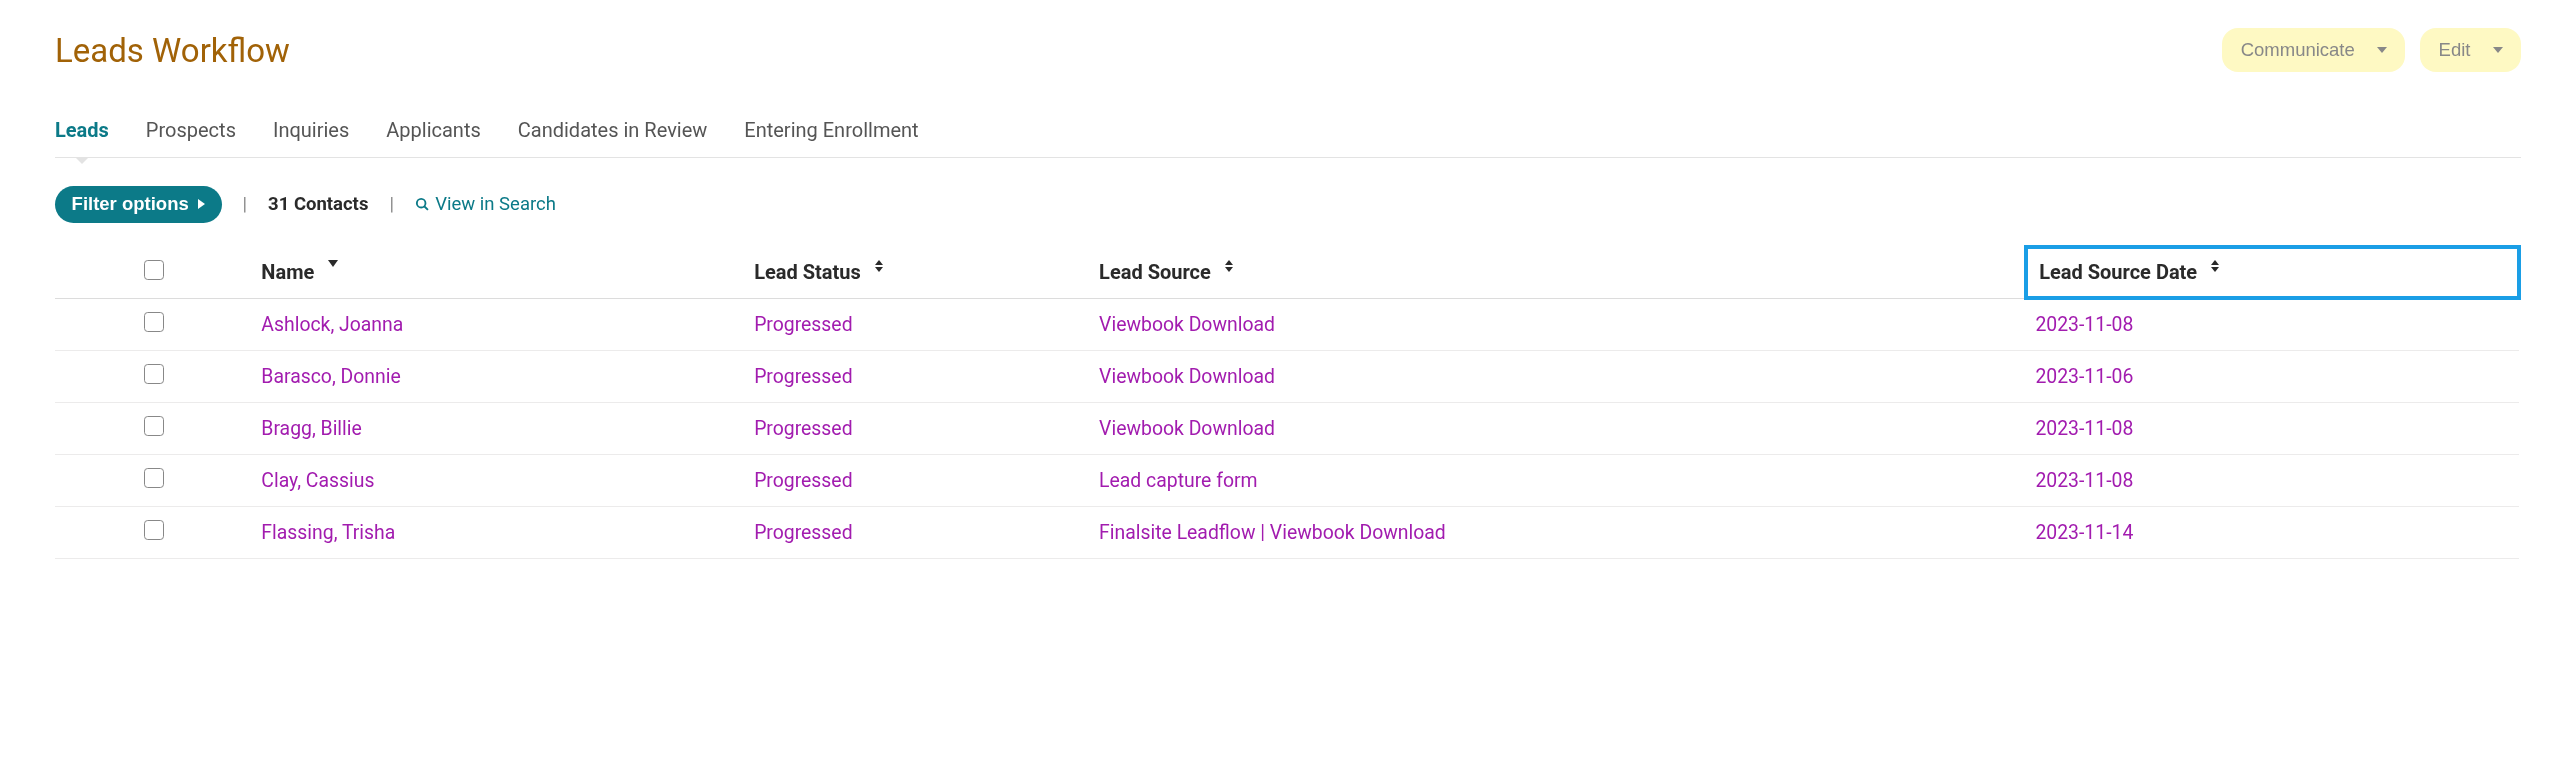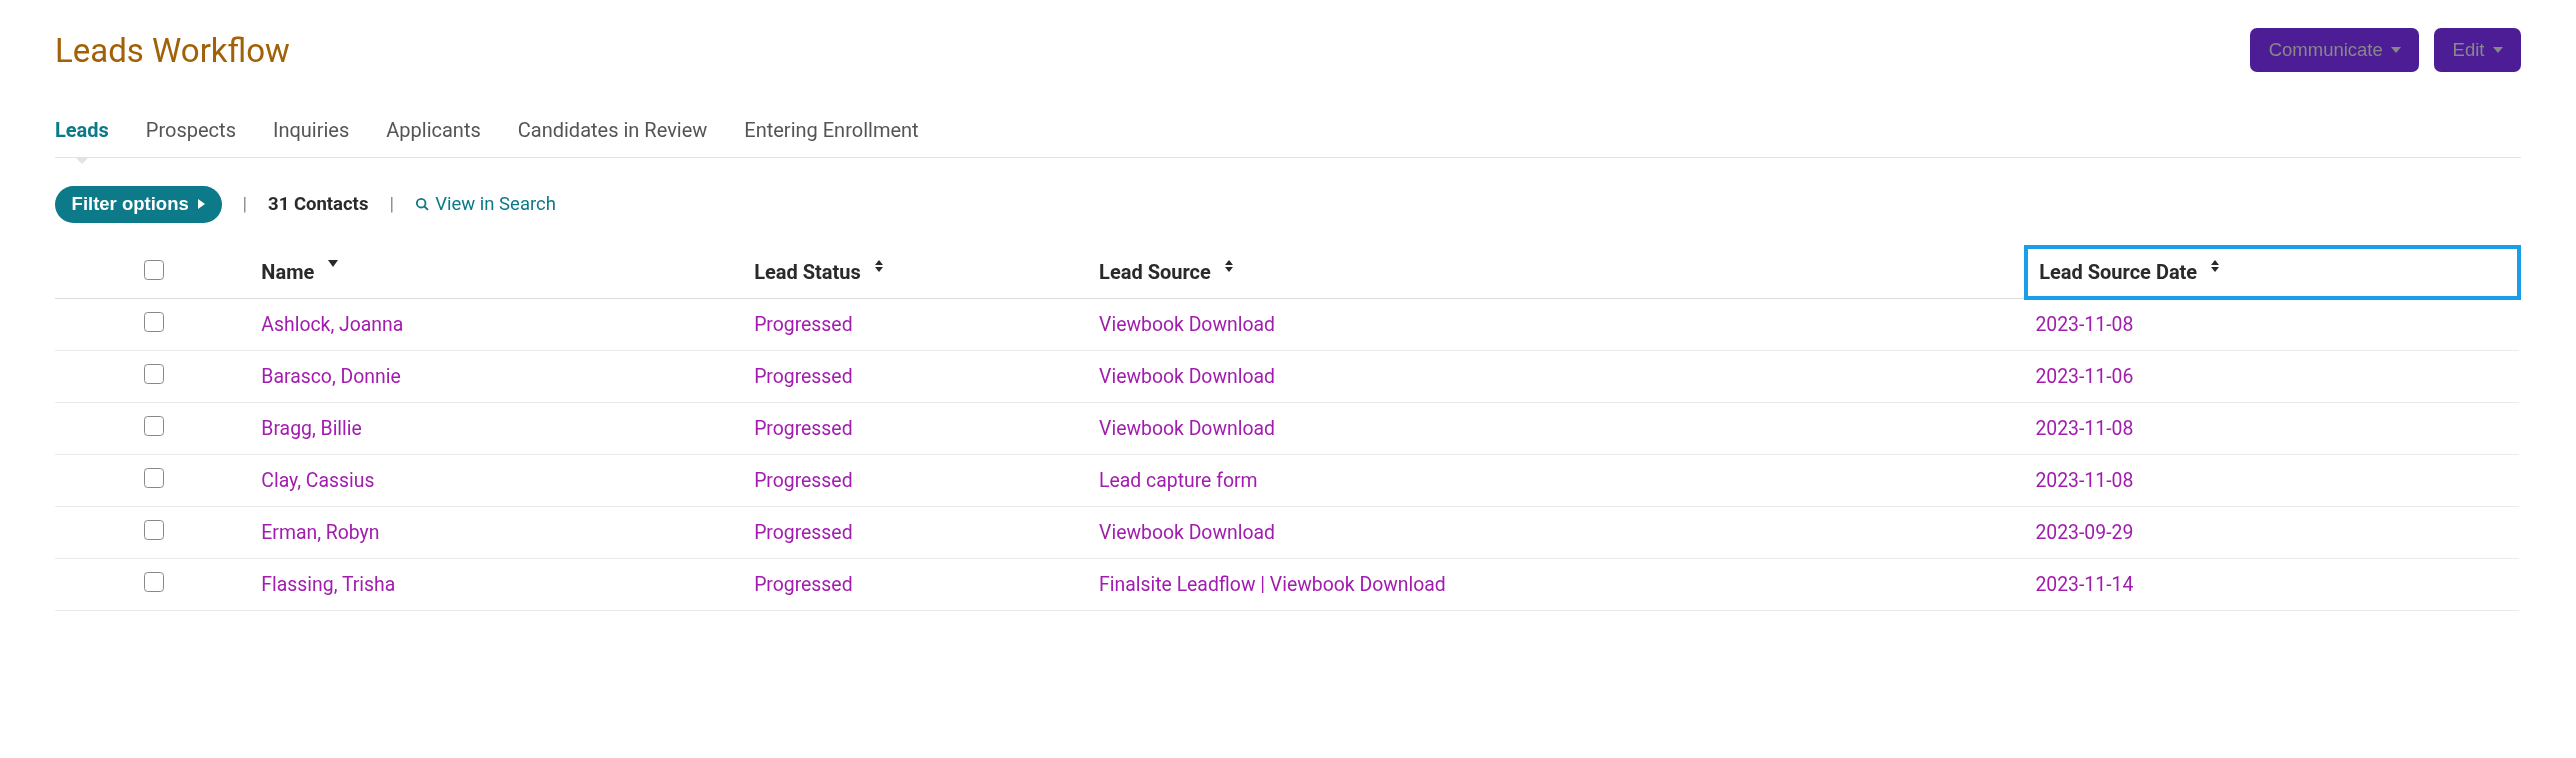--- a/index.html
+++ b/index.html
@@ -22,30 +22,30 @@
     .page-title {
       font-size: 33px;
       font-weight: 400;
       color: #a16207;
     }
     .header-actions {
       display: flex;
       gap: 14.8px;
     }
     .btn-grey {
-      background: #4c1d95;
+      background: #fef9c3;
       border: none;
       color: #888;
       padding: 11px 18.5px;
       font-size: 18.5px;
-      border-radius: 7px;
-      cursor: pointer;
-      display: inline-flex;
-      align-items: center;
-      gap: 8px;
+      border-radius: 16px;
+      cursor: pointer;
+      display: inline-flex;
+      align-items: center;
+      gap: 22px;
     }
     .chevron-down {
       display: inline-block;
       width: 0;
       height: 0;
       border-left: 5.5px solid transparent;
       border-right: 5.5px solid transparent;
       border-top: 6.5px solid #888;
     }
     .tabs {
@@ -308,27 +308,20 @@
       </tr>
       <tr>
         <td class="chk-cell"><span class="chk"></span></td>
         <td>Clay, Cassius</td>
         <td>Progressed</td>
         <td>Lead capture form</td>
         <td>2023-11-08</td>
       </tr>
       <tr>
         <td class="chk-cell"><span class="chk"></span></td>
-        <td>Erman, Robyn</td>
-        <td>Progressed</td>
-        <td>Viewbook Download</td>
-        <td>2023-09-29</td>
-      </tr>
-      <tr>
-        <td class="chk-cell"><span class="chk"></span></td>
         <td>Flassing, Trisha</td>
         <td>Progressed</td>
         <td>Finalsite Leadflow | Viewbook Download</td>
         <td>2023-11-14</td>
       </tr>
     </tbody>
 </table>
 
 
 </body></html>

